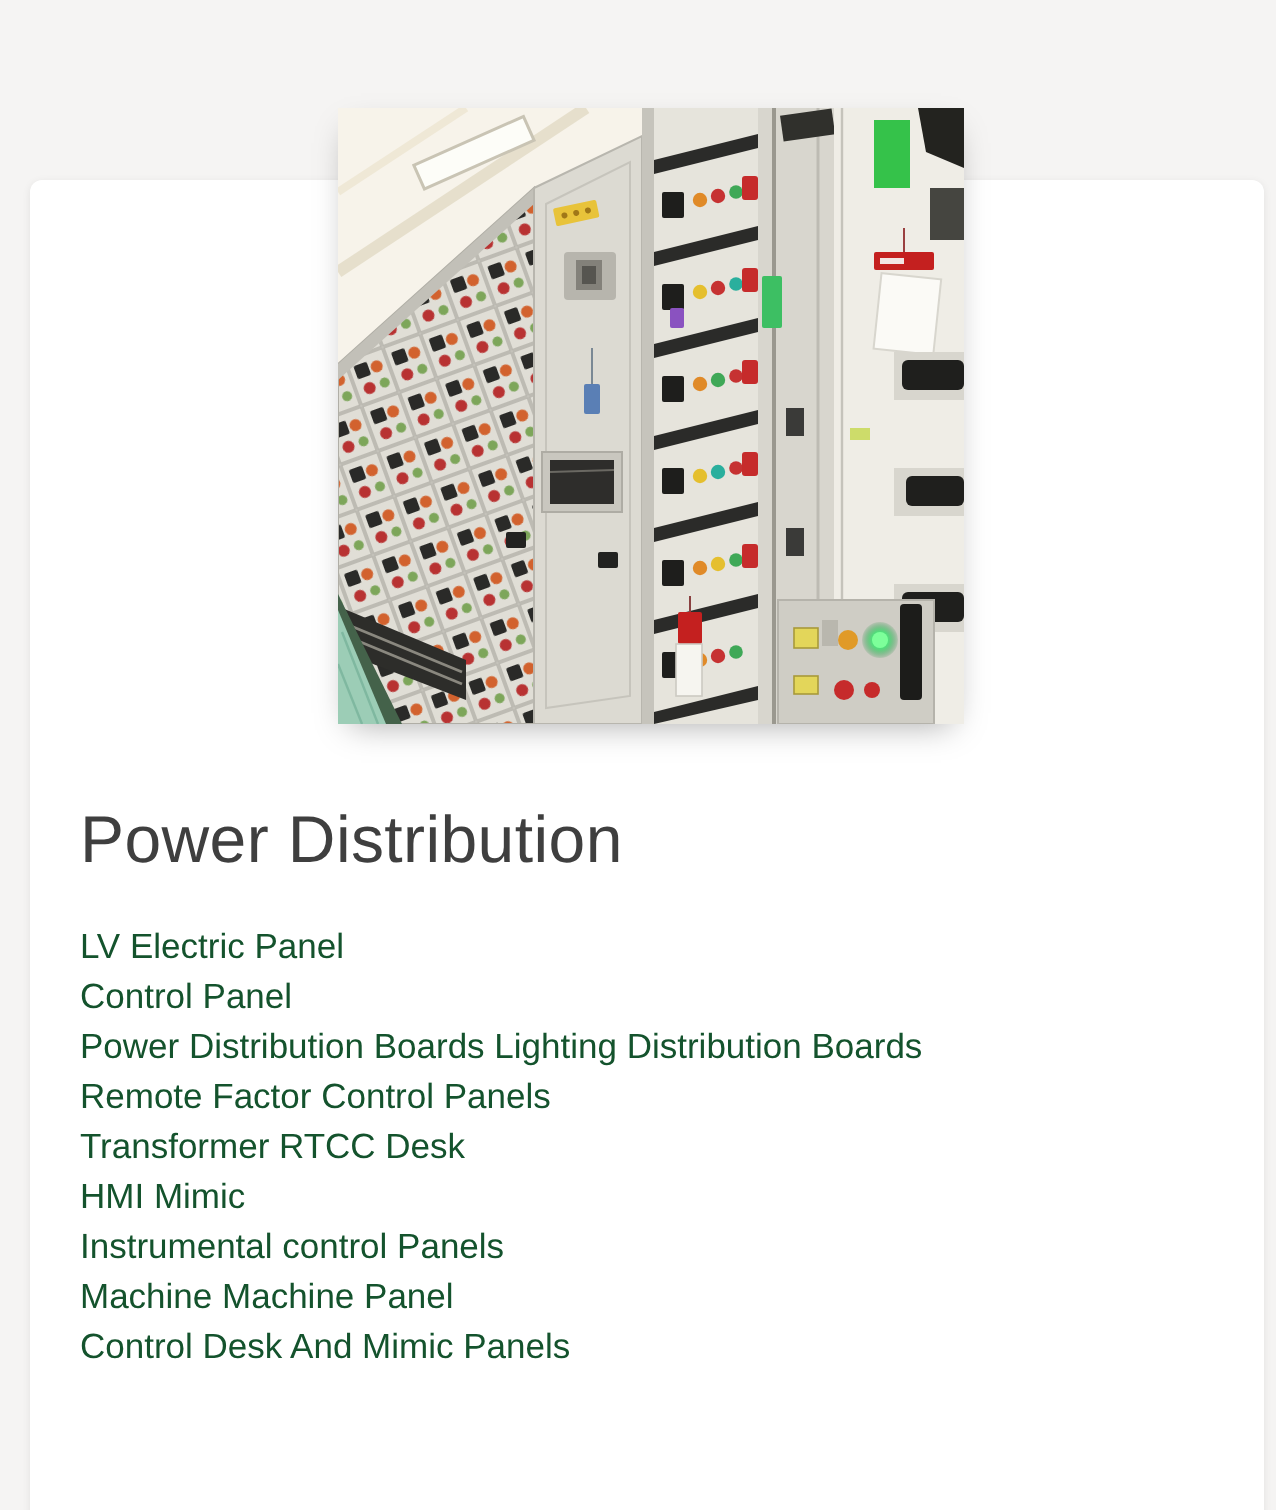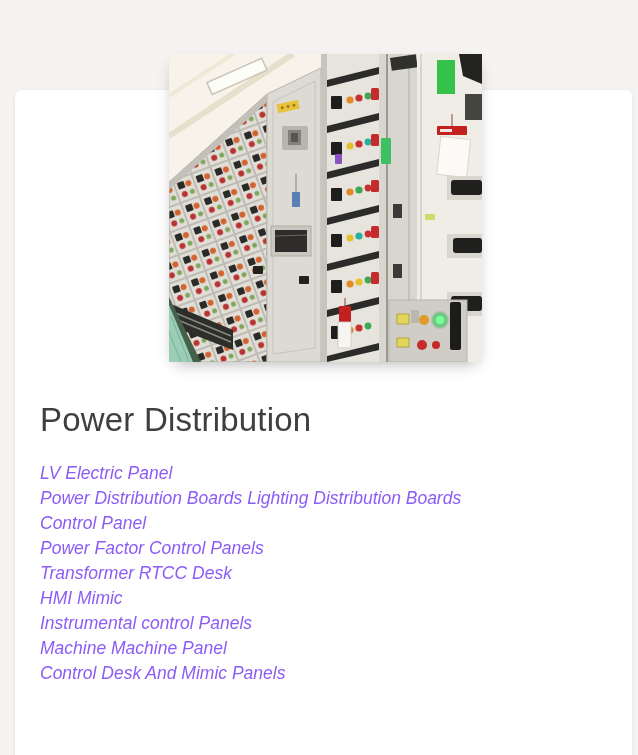--- a/index.html
+++ b/index.html
@@ -20,21 +20,21 @@
     background:#e9e6df;line-height:0;
   }
   .photo svg{display:block;}
   .content{position:absolute;left:0;top:0;width:638px;height:755px;pointer-events:none;}
   h1.page-title{
     position:absolute;left:40px;top:401px;margin:0;
     font-size:33px;font-weight:400;color:#3f3f3f;letter-spacing:.2px;
   }
   .panel-list{
     position:absolute;left:40px;top:461px;
-    font-style:italic;font-size:17.5px;line-height:25px;color:#8b5cf6;
+    font-size:17.5px;line-height:25px;color:#14532d;
   }
   .panel-list-item{white-space:nowrap;}
 </style>
 </head>
 <body>
 
 <div class="card"></div>
 
 <figure class="photo" role="img" aria-label="Industrial electrical power distribution control panels with colored push buttons and switches">
   <svg width="313" height="308" viewBox="0 0 313 308" xmlns="http://www.w3.org/2000/svg">
@@ -198,22 +198,22 @@
     <line x1="176" y1="244" x2="176" y2="252" stroke="#8a4040" stroke-width="1"></line>
     <rect x="170" y="252" width="12" height="16" rx="1" fill="#c4201f"></rect>
     <rect x="169" y="268" width="13" height="26" fill="#f6f5f0" stroke="#cccac2" stroke-width="0.8"></rect>
   </svg>
 </figure>
 
 <div class="content">
   <h1 class="page-title">Power Distribution</h1>
   <div class="panel-list">
     <div class="panel-list-item">LV Electric Panel</div>
+    <div class="panel-list-item">Control Panel</div>
     <div class="panel-list-item">Power Distribution Boards Lighting Distribution Boards</div>
-    <div class="panel-list-item">Control Panel</div>
-    <div class="panel-list-item">Power Factor Control Panels</div>
+    <div class="panel-list-item">Remote Factor Control Panels</div>
     <div class="panel-list-item">Transformer RTCC Desk</div>
     <div class="panel-list-item">HMI Mimic</div>
     <div class="panel-list-item">Instrumental control Panels</div>
     <div class="panel-list-item">Machine Machine Panel</div>
     <div class="panel-list-item">Control Desk And Mimic Panels</div>
   </div>
 </div>
 
 </body></html>

